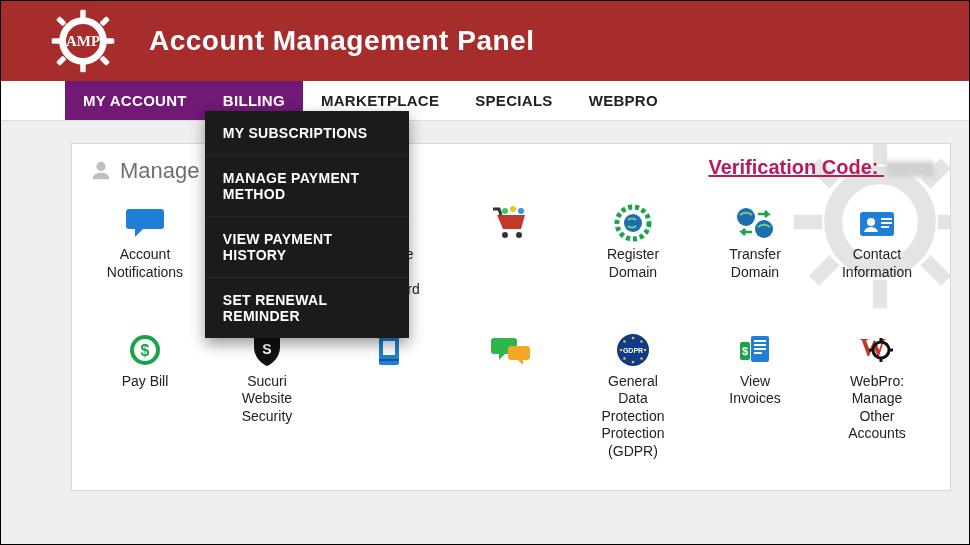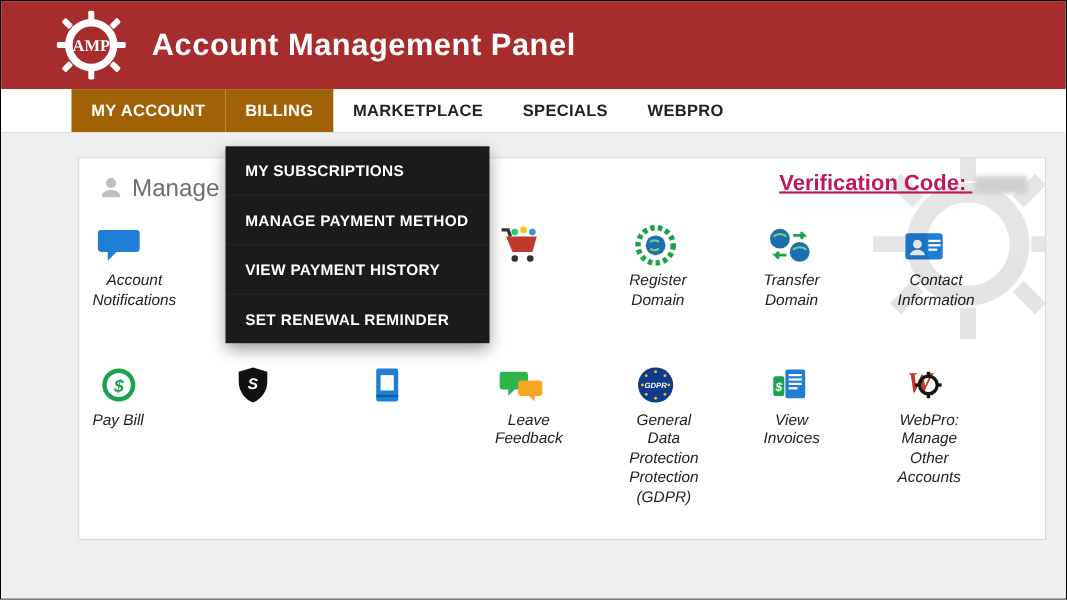--- a/index.html
+++ b/index.html
@@ -1,41 +1,41 @@
 <!DOCTYPE html>
 <html><head>
 <meta charset="utf-8">
 <style>
   * { box-sizing: border-box; margin: 0; padding: 0; }
   body { font-family: "Segoe UI", Arial, sans-serif; background: #fff; width: 970px; height: 545px; overflow: hidden; position: relative; border: 1px solid #000; }
 
   .header { background: #a72c2c; height: 80px; display: flex; align-items: center; padding-left: 48px; }
   .logo-badge { width: 68px; height: 68px; position: relative; }
   .logo-badge svg { width: 100%; height: 100%; }
-  .app-title { color: #fff; font-size: 28px; font-weight: 700; margin-left: 21px; letter-spacing: .5px; }
+  .app-title { color: #fff; font-size: 28px; font-weight: 700; margin-left: 32px; letter-spacing: .5px; }
 
   .navbar { height: 40px; background: #fff; display: flex; align-items: stretch; padding-left: 64px; border-bottom: 1px solid #ddd; position: relative; }
   .nav-item { display: flex; align-items: center; padding: 0 18px; font-size: 15px; font-weight: 700; color: #222; cursor: pointer; letter-spacing: .3px; position: relative; }
-  .nav-item.dark { background: #a16207; color: #fff; }
-
-  .dropdown { position: absolute; top: 52px; left: 0; width: 240px; background: #1b1b1b; color: #fff; z-index: 100; box-shadow: 0 6px 14px rgba(0,0,0,.4); }
+  .nav-item.dark { background: #701a75; color: #fff; }
+
+  .dropdown { position: absolute; top: 30px; left: 0; width: 204px; background: #1b1b1b; color: #fff; z-index: 100; box-shadow: 0 6px 14px rgba(0,0,0,.4); }
   .dropdown-item { padding: 14px 18px; font-size: 14px; font-weight: 700; cursor: pointer; letter-spacing: .3px; }
   .dropdown-item + .dropdown-item { border-top: 1px solid rgba(255,255,255,.06); }
 
   .content { padding: 22px 18px 0 70px; background: #efefef; min-height: 425px; position: relative; }
   .panel { background: #fff; border: 1px solid #d9d9d9; padding: 10px 0 30px 0; position: relative; overflow: hidden; }
   .panel-head { display: flex; align-items: center; padding: 4px 16px 14px 18px; }
   .panel-title { color: #6f6f6f; font-size: 22px; font-weight: 400; margin-left: 8px; }
   .verif { position: absolute; right: 16px; top: 12px; font-size: 20px; font-weight: 700; color: #be185d; text-decoration: underline; }
   .verif .blur { display: inline-block; width: 48px; height: 16px; background: #d0d0d0; filter: blur(2px); vertical-align: middle; margin-left: 2px; }
 
   .gear-bg { position: absolute; right: -20px; top: -12px; opacity: .10; width: 180px; height: 180px; }
 
   .grid { display: grid; grid-template-columns: repeat(7, 1fr); gap: 6px 0; padding: 0 12px; }
-  .tile { display: flex; flex-direction: column; align-items: flex-start; text-align: center; padding-top: 6px; cursor: pointer; font-style: italic; }
+  .tile { display: flex; flex-direction: column; align-items: center; text-align: center; padding-top: 6px; cursor: pointer; }
   .tile .icon-slot { width: 48px; height: 38px; display: flex; align-items: center; justify-content: center; }
   .tile .lbl { font-size: 14px; color: #222; margin-top: 4px; line-height: 1.25; }
   .tile .lbl span { display: block; }
 
   .person-icon { color: #bfbfbf; }
 
   .row2 { margin-top: 26px; }
 </style>
 </head>
 <body>
@@ -222,40 +222,41 @@
             <span>Pay Bill</span>
           </div>
         </div>
         <div class="tile">
           <div class="icon-slot">
             <svg width="32" height="36" viewBox="0 0 32 36">
               <path fill="#111" d="M16 2l13 4v9c0 9-6 16-13 19C9 31 3 24 3 15V6z"></path>
               <text x="16" y="22" text-anchor="middle" font-size="14" font-weight="700" fill="#fff">S</text>
             </svg>
           </div>
+          <div class="lbl">
+            <span>Sucuri</span>
+            <span>Website</span>
+            <span>Security</span>
+          </div>
         </div>
         <div class="tile">
           <div class="icon-slot">
             <svg width="30" height="36" viewBox="0 0 30 36">
               <rect x="5" y="3" width="20" height="30" rx="2" fill="#1f7fd6"></rect>
               <rect x="9" y="9" width="12" height="14" fill="#fff"></rect>
               <rect x="5" y="27" width="20" height="2" fill="#0d5a9a"></rect>
             </svg>
           </div>
         </div>
         <div class="tile">
           <div class="icon-slot">
             <svg width="40" height="32" viewBox="0 0 40 32">
               <path fill="#2fb64a" d="M3 4h20a3 3 0 0 1 3 3v10a3 3 0 0 1-3 3H14l-6 6v-6H3a3 3 0 0 1-3-3V7a3 3 0 0 1 3-3z"></path>
               <path fill="#f5a623" d="M20 12h16a3 3 0 0 1 3 3v8a3 3 0 0 1-3 3h-4v5l-5-5h-7a3 3 0 0 1-3-3v-8a3 3 0 0 1 3-3z"></path>
             </svg>
-          </div>
-          <div class="lbl">
-            <span>Leave</span>
-            <span>Feedback</span>
           </div>
         </div>
         <div class="tile">
           <div class="icon-slot">
             <svg width="36" height="36" viewBox="0 0 36 36">
               <circle cx="18" cy="18" r="16" fill="#103a8b"></circle>
               <g fill="#f1c40f">
                 <circle cx="18" cy="6" r="1.3"></circle>
                 <circle cx="18" cy="30" r="1.3"></circle>
                 <circle cx="6" cy="18" r="1.3"></circle>

